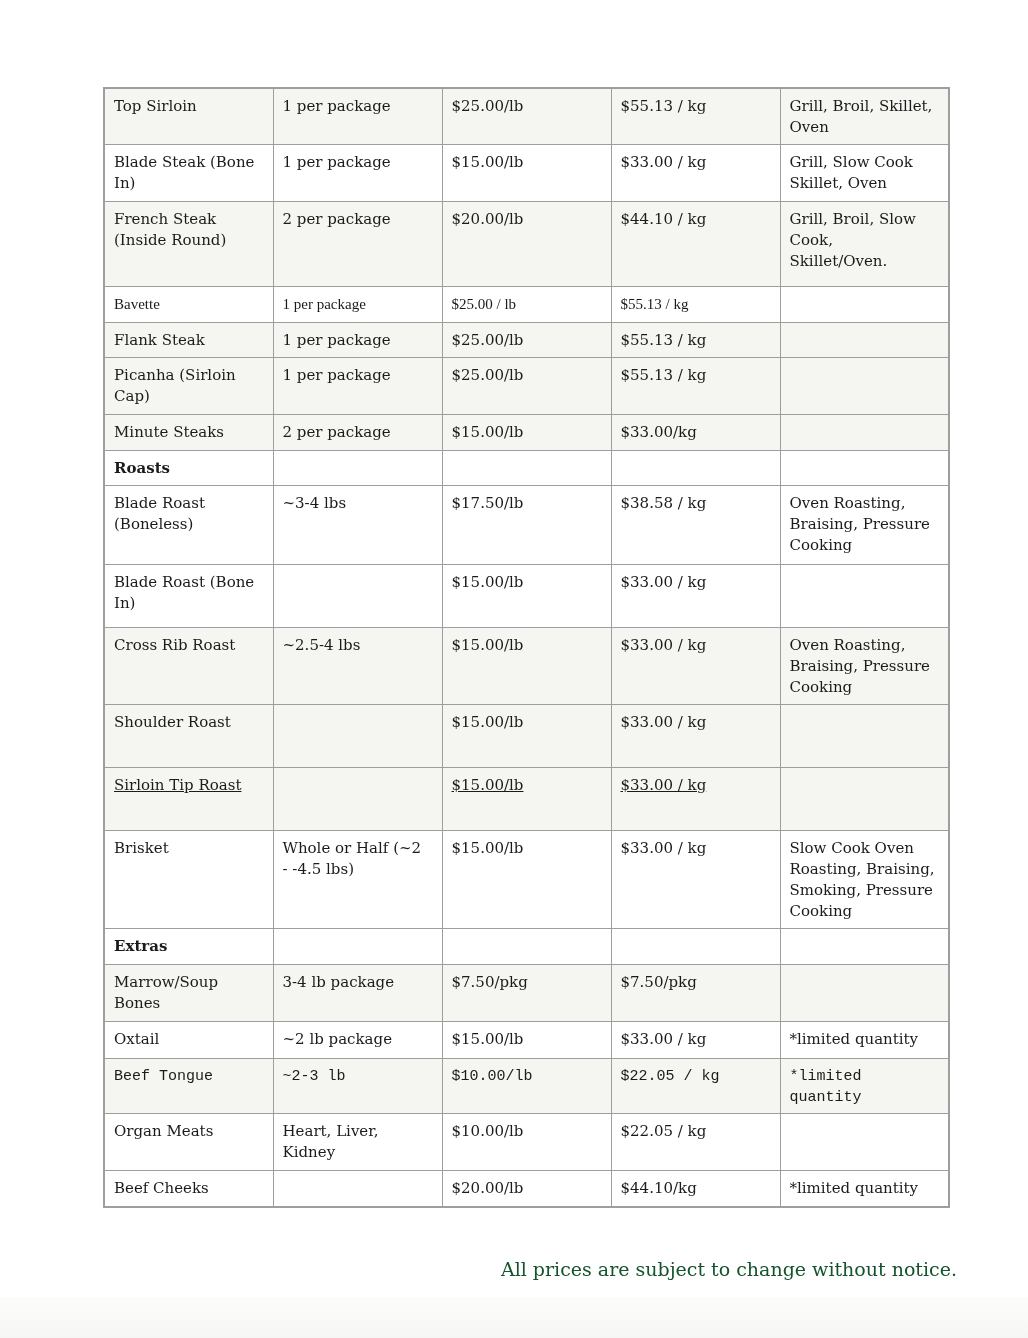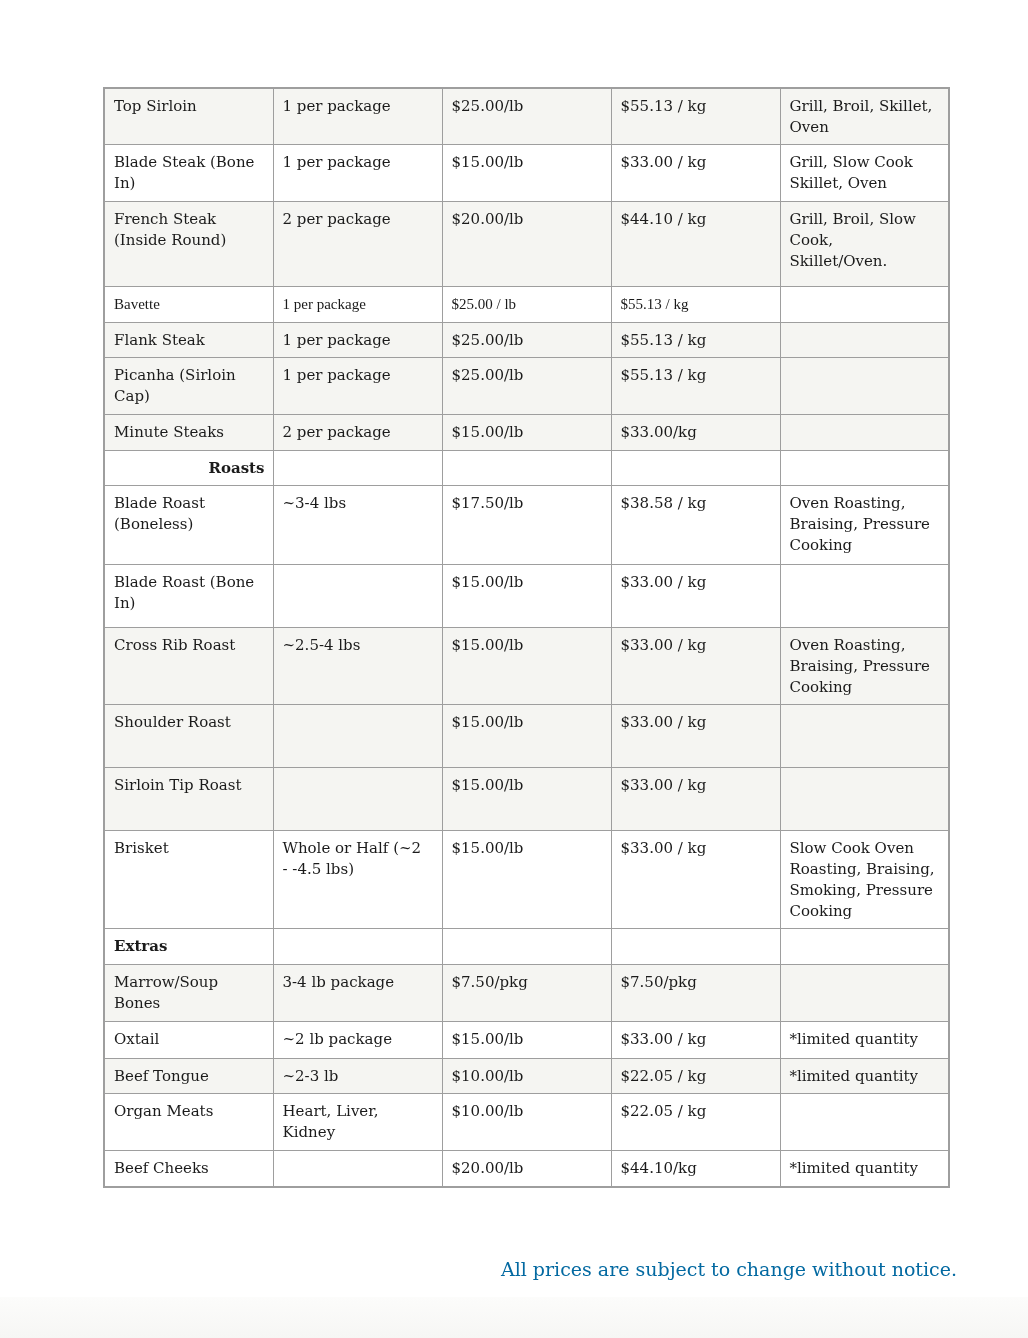--- a/index.html
+++ b/index.html
@@ -38,21 +38,21 @@
     background: #ffffff;
   }
   tr.shaded td { background: var(--shade, #f5f5f2); }
   tr.section td { font-weight: bold; }
   .footer-note {
     position: absolute;
     top: 1256px;
     right: 71px;
     font-size: 19px;
     line-height: 26px;
-    color: #0369a1;
+    color: #14532d;
     text-align: right;
   }
   .bottom-band {
     position: absolute;
     left: 0;
     top: 1297px;
     width: 100%;
     height: 41px;
     background: linear-gradient(to bottom, #fcfcfb, #f6f6f4);
   }
@@ -112,21 +112,21 @@
           <td>$55.13 / kg</td>
           <td></td>
         </tr>
         <tr class="shaded" style="height: 36px;">
           <td>Minute Steaks</td>
           <td>2 per package</td>
           <td>$15.00/lb</td>
           <td>$33.00/kg</td>
           <td></td>
         </tr>
-        <tr class="section" style="height: 35px; text-align: right;">
+        <tr class="section" style="height: 35px;">
           <td>Roasts</td>
           <td></td>
           <td></td>
           <td></td>
           <td></td>
         </tr>
         <tr style="height: 79px;">
           <td>Blade Roast
 (Boneless)</td>
           <td>~3-4 lbs</td>
@@ -153,21 +153,21 @@
 Braising, Pressure
 Cooking</td>
         </tr>
         <tr class="shaded" style="height: 63px; padding-left: 33px;">
           <td>Shoulder Roast</td>
           <td></td>
           <td>$15.00/lb</td>
           <td>$33.00 / kg</td>
           <td></td>
         </tr>
-        <tr class="shaded" style="height: 63px;">
+        <tr class="shaded" style="height: 63px; text-decoration: underline;">
           <td>Sirloin Tip Roast</td>
           <td></td>
           <td>$15.00/lb</td>
           <td>$33.00 / kg</td>
           <td></td>
         </tr>
         <tr style="height: 98px;">
           <td>Brisket</td>
           <td>Whole or Half (~2
 - -4.5 lbs)</td>
@@ -193,21 +193,21 @@
           <td>$7.50/pkg</td>
           <td></td>
         </tr>
         <tr style="height: 37px;">
           <td>Oxtail</td>
           <td>~2 lb package</td>
           <td>$15.00/lb</td>
           <td>$33.00 / kg</td>
           <td>*limited quantity</td>
         </tr>
-        <tr class="shaded" style="height: 35px;">
+        <tr class="shaded" style="height: 35px; font-family: Liberation Mono, monospace;">
           <td>Beef Tongue</td>
           <td>~2-3 lb</td>
           <td>$10.00/lb</td>
           <td>$22.05 / kg</td>
           <td>*limited quantity</td>
         </tr>
         <tr style="height: 57px;">
           <td>Organ Meats</td>
           <td>Heart, Liver,
 Kidney</td>

